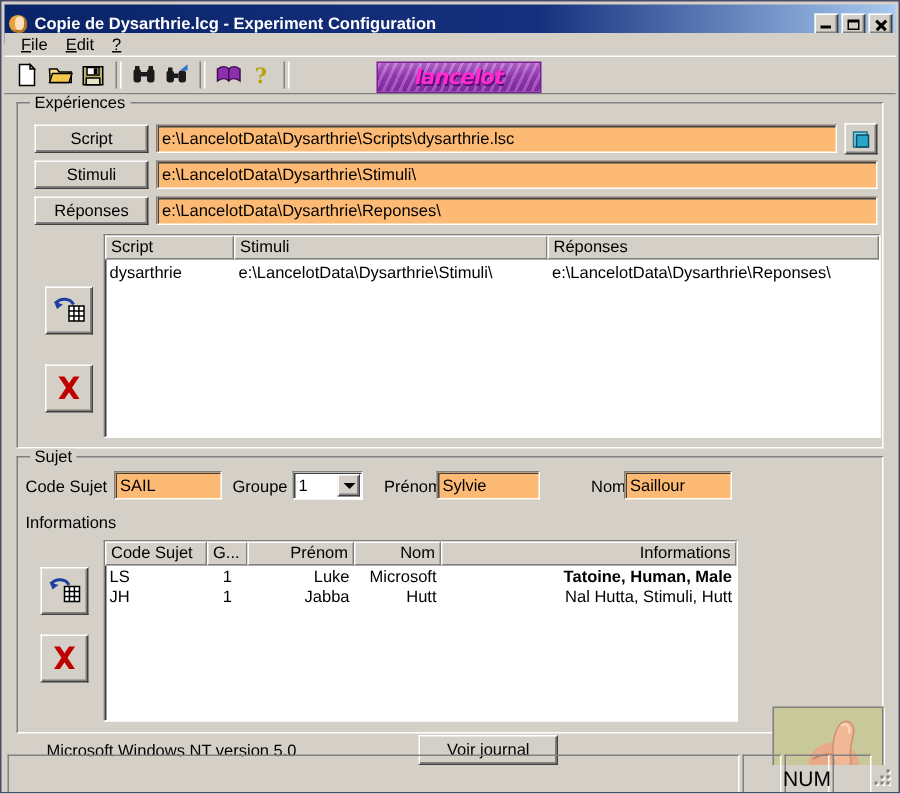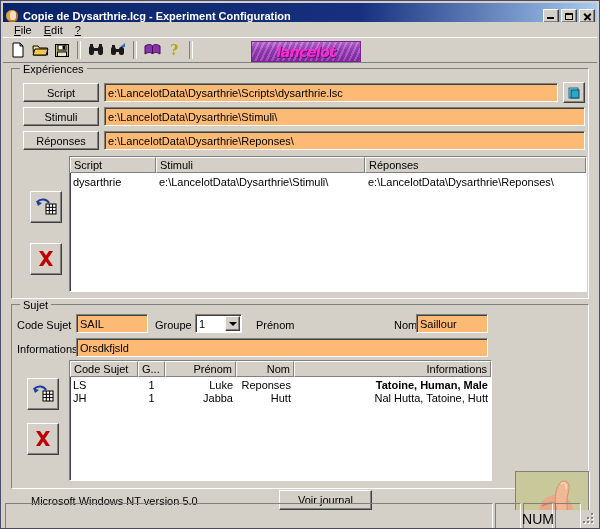--- a/index.html
+++ b/index.html
@@ -539,29 +539,29 @@
       <span>SAIL</span>
     </div>
     <span class="label" style="left:152px; top:256px;">Groupe</span>
     <div class="combo" style="left:192px; top:251px; width:47px;">
       <span class="combo-value">1</span>
       <span class="combo-arrow">
           <i class="arrow-dn"></i>
         </span>
     </div>
     <span class="label" style="left:253px; top:256px;">Prénom</span>
+    <div class="textfield" style="left:288px; top:251px; width:69px;">
+      <span>Sylvie</span>
+    </div>
     <span class="label" style="left:391px; top:256px;">Nom</span>
     <div class="textfield" style="left:413px; top:251px; width:72px;">
       <span>Saillour</span>
     </div>
 
     <span class="label" style="left:14px; top:280px;">Informations</span>
-    <div class="textfield" style="left:73px; top:275px; width:412px;">
-      <span>Orsdkfjsld</span>
-    </div>
 
     <div class="btn" style="left:24px; top:315px; width:32px; height:32px;">
       <svg width="22" height="20" viewBox="0 0 22 20">
         <g stroke="#1a3fa0" stroke-width="2" fill="none">
           <path d="M2 5 C6 1 12 2 14 6"></path>
           <path d="M1 4 L3 9 L7 6 Z" fill="#1a3fa0" stroke="none"></path>
         </g>
         <rect x="11" y="7" width="10" height="10" fill="#ffffff" stroke="#000000"></rect>
         <line x1="11" y1="10.3" x2="21" y2="10.3" stroke="#000"></line>
         <line x1="11" y1="13.6" x2="21" y2="13.6" stroke="#000"></line>
@@ -581,29 +581,29 @@
         <div class="lv-col" style="width:68px;">Code Sujet</div>
         <div class="lv-col" style="width:27px;">G...</div>
         <div class="lv-col right" style="width:71px;">Prénom</div>
         <div class="lv-col right" style="width:58px;">Nom</div>
         <div class="lv-col right" style="width:197px;">Informations</div>
       </div>
       <div class="lv-row" style="margin-top:1px;">
         <div class="lv-cell" style="width:68px;">LS</div>
         <div class="lv-cell center" style="width:27px;">1</div>
         <div class="lv-cell right" style="width:71px;">Luke</div>
-        <div class="lv-cell right" style="width:58px;">Reponses</div>
+        <div class="lv-cell right" style="width:58px;">Microsoft</div>
         <div class="lv-cell right" style="width:197px;font-weight:bold;">Tatoine, Human, Male</div>
       </div>
       <div class="lv-row">
         <div class="lv-cell" style="width:68px;">JH</div>
         <div class="lv-cell center" style="width:27px;">1</div>
         <div class="lv-cell right" style="width:71px;">Jabba</div>
         <div class="lv-cell right" style="width:58px;">Hutt</div>
-        <div class="lv-cell right" style="width:197px;">Nal Hutta, Tatoine, Hutt</div>
+        <div class="lv-cell right" style="width:197px;">Nal Hutta, Stimuli, Hutt</div>
       </div>
     </div>
 
     <div class="photo">
       <svg width="72" height="71" viewBox="0 0 72 71" preserveAspectRatio="none">
         <rect x="0" y="0" width="72" height="71" fill="#c8c89a"></rect>
 
         <path d="M26 71 L26 56 C30 50 42 48 54 52 L62 60 L62 71 Z" fill="#3f4030"></path>
         <path d="M52 50 C60 52 66 58 68 66 L68 71 L56 71 Z" fill="#54553f"></path>
 

